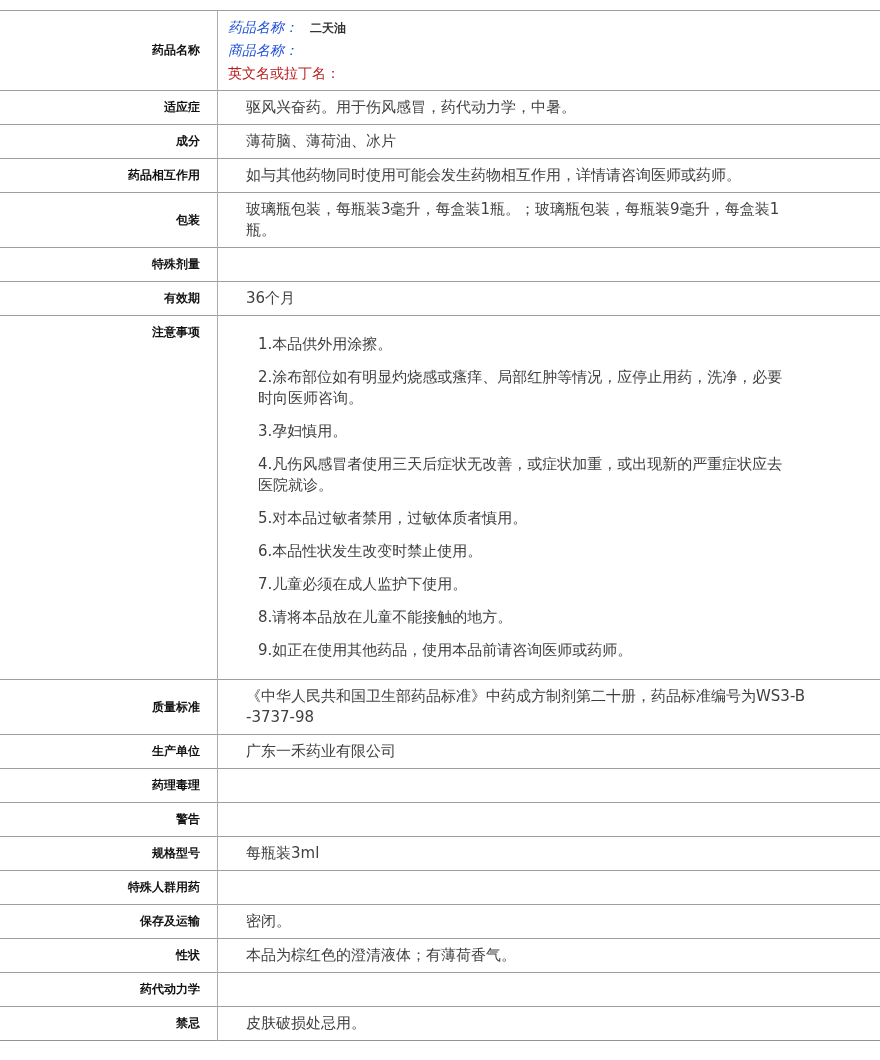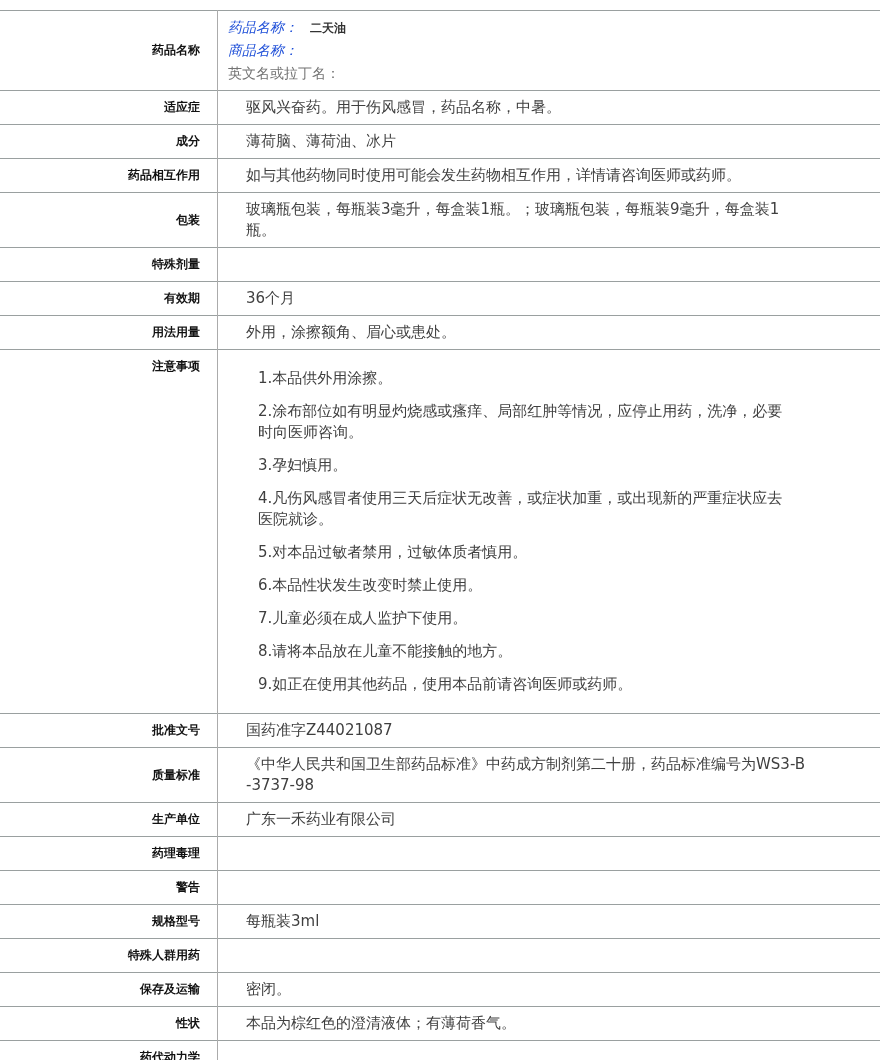--- a/index.html
+++ b/index.html
@@ -48,21 +48,21 @@
   }
   
   td.cell-name {
     vertical-align: middle;
     padding: 5px 20px 5px 10px;
     font-size: 14px;
     line-height: 22px;
   }
   .nline { white-space: nowrap; }
   .field-gray  { color: #1d4ed8; font-style: italic; }
-  .field-light { color: #737373; font-family: Liberation Serif, serif; }
+  .field-light { color: #b91c1c; font-family: Liberation Serif, serif; }
   .field-value {
     color: #333333;
     font-weight: bold;
     font-size: 12px;
     margin-left: 12px;
   }
   .precaution-item { margin: 12px; }
 </style>
 </head>
 <body>
@@ -80,21 +80,21 @@
           <span class="field-gray">商品名称：</span><span class="field-value"></span>
         </div>
         <div class="nline">
           <span class="field-light">英文名或拉丁名：</span><span class="field-value"></span>
         </div>
       </td>
     </tr>
 
     <tr>
       <td class="cell-label">适应症</td>
-      <td class="cell-value">驱风兴奋药。用于伤风感冒，药品名称，中暑。</td>
+      <td class="cell-value">驱风兴奋药。用于伤风感冒，药代动力学，中暑。</td>
     </tr>
 
     <tr>
       <td class="cell-label">成分</td>
       <td class="cell-value">薄荷脑、薄荷油、冰片</td>
     </tr>
 
     <tr>
       <td class="cell-label">药品相互作用</td>
       <td class="cell-value">如与其他药物同时使用可能会发生药物相互作用，详情请咨询医师或药师。</td>
@@ -108,44 +108,36 @@
     <tr>
       <td class="cell-label">特殊剂量</td>
       <td class="cell-value"></td>
     </tr>
 
     <tr>
       <td class="cell-label">有效期</td>
       <td class="cell-value">36个月</td>
     </tr>
 
-    <tr>
-      <td class="cell-label">用法用量</td>
-      <td class="cell-value">外用，涂擦额角、眉心或患处。</td>
-    </tr>
 
     <tr class="valign-top">
       <td class="cell-label">注意事项</td>
       <td class="cell-value">
         <div class="precaution-item">1.本品供外用涂擦。</div>
         <div class="precaution-item">2.涂布部位如有明显灼烧感或瘙痒、局部红肿等情况，应停止用药，洗净，必要时向医师咨询。</div>
         <div class="precaution-item">3.孕妇慎用。</div>
         <div class="precaution-item">4.凡伤风感冒者使用三天后症状无改善，或症状加重，或出现新的严重症状应去医院就诊。</div>
         <div class="precaution-item">5.对本品过敏者禁用，过敏体质者慎用。</div>
         <div class="precaution-item">6.本品性状发生改变时禁止使用。</div>
         <div class="precaution-item">7.儿童必须在成人监护下使用。</div>
         <div class="precaution-item">8.请将本品放在儿童不能接触的地方。</div>
         <div class="precaution-item">9.如正在使用其他药品，使用本品前请咨询医师或药师。</div>
       </td>
     </tr>
 
-    <tr>
-      <td class="cell-label">批准文号</td>
-      <td class="cell-value">国药准字Z44021087</td>
-    </tr>
 
     <tr>
       <td class="cell-label">质量标准</td>
       <td class="cell-value">《中华人民共和国卫生部药品标准》中药成方制剂第二十册，药品标准编号为WS3-B-3737-98</td>
     </tr>
 
     <tr>
       <td class="cell-label">生产单位</td>
       <td class="cell-value">广东一禾药业有限公司</td>
     </tr>

